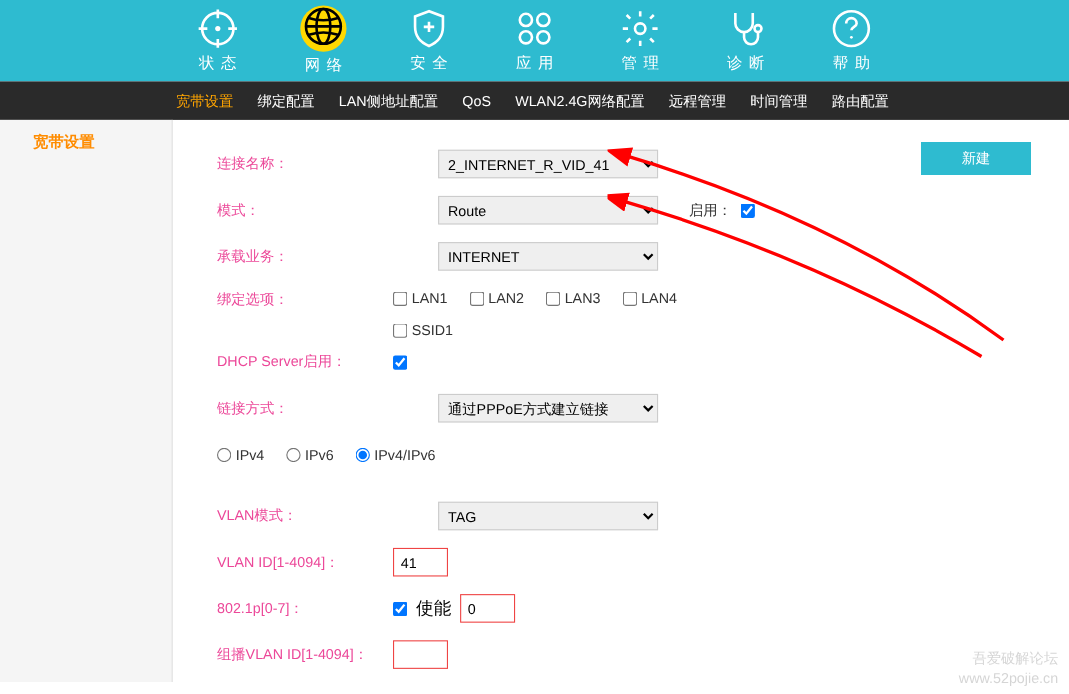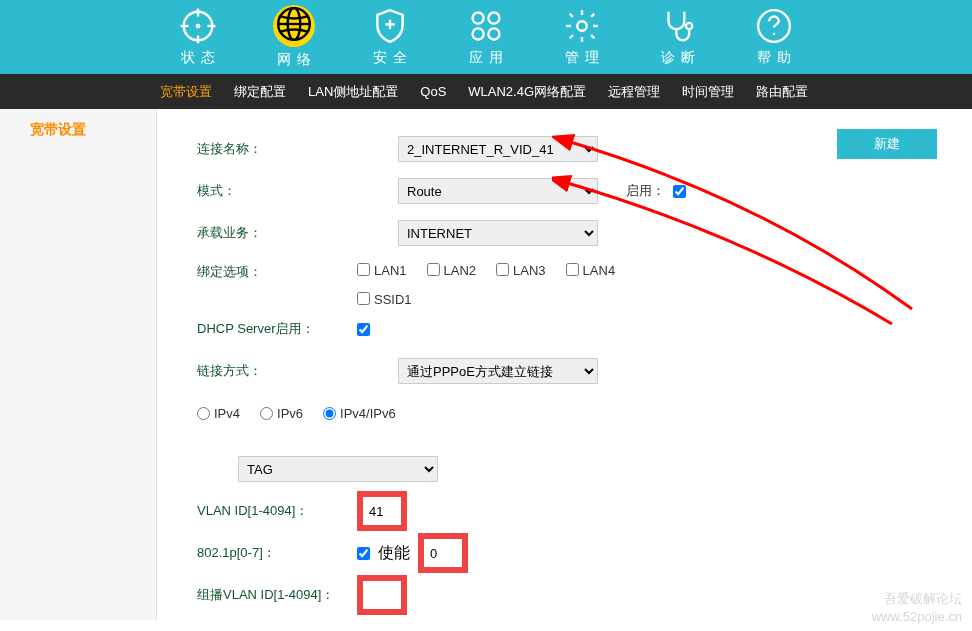--- a/index.html
+++ b/index.html
@@ -100,50 +100,50 @@
     }
     .form-row {
       display: flex;
       align-items: center;
       min-height: 40px;
       margin-bottom: 2px;
     }
     .form-label {
       width: 160px;
       font-size: 13px;
-      color: #14532d;
+      color: #ec4899;
     }
     .form-control-area {
       flex: 1;
       display: flex;
       align-items: center;
       gap: 8px;
       flex-wrap: wrap;
     }
     select {
       width: 200px;
       height: 26px;
       border: 1px solid #ccc;
       font-size: 13px;
       padding: 2px 4px;
       background: #efefef;
       margin-left: 41px;
     }
     input[type="text"] {
-      height: 40px;
-      border: 6px solid #ef4444;
+      height: 26px;
+      border: 1px solid #ef4444;
       padding: 2px 6px;
       font-size: 13px;
     }
     .input-sm {
       width: 50px;
     }
     .checkbox-item {
       display: inline-flex;
-      align-items: flex-start;
+      align-items: flex-end;
       gap: 4px;
       margin-right: 12px;
       font-size: 13px;
       color: #333;
     }
     .radio-item {
       display: inline-flex;
       align-items: center;
       gap: 4px;
       margin-right: 12px;
@@ -342,20 +342,21 @@
             <span>IPv6</span>
           </label>
         <label class="radio-item">
             <input type="radio" name="ipp" checked="" style=""> 
             <span>IPv4/IPv6</span>
           </label>
       </div>
     </div>
 
     <div class="form-row" style="margin-top:16px;">
+      <div class="form-label">VLAN模式：</div>
       <div class="form-control-area">
         <select><option>TAG</option></select>
       </div>
     </div>
 
     <div class="form-row">
       <div class="form-label">VLAN ID[1-4094]：</div>
       <div class="form-control-area">
         <input type="text" class="input-sm" value="41" style="">
       </div>

